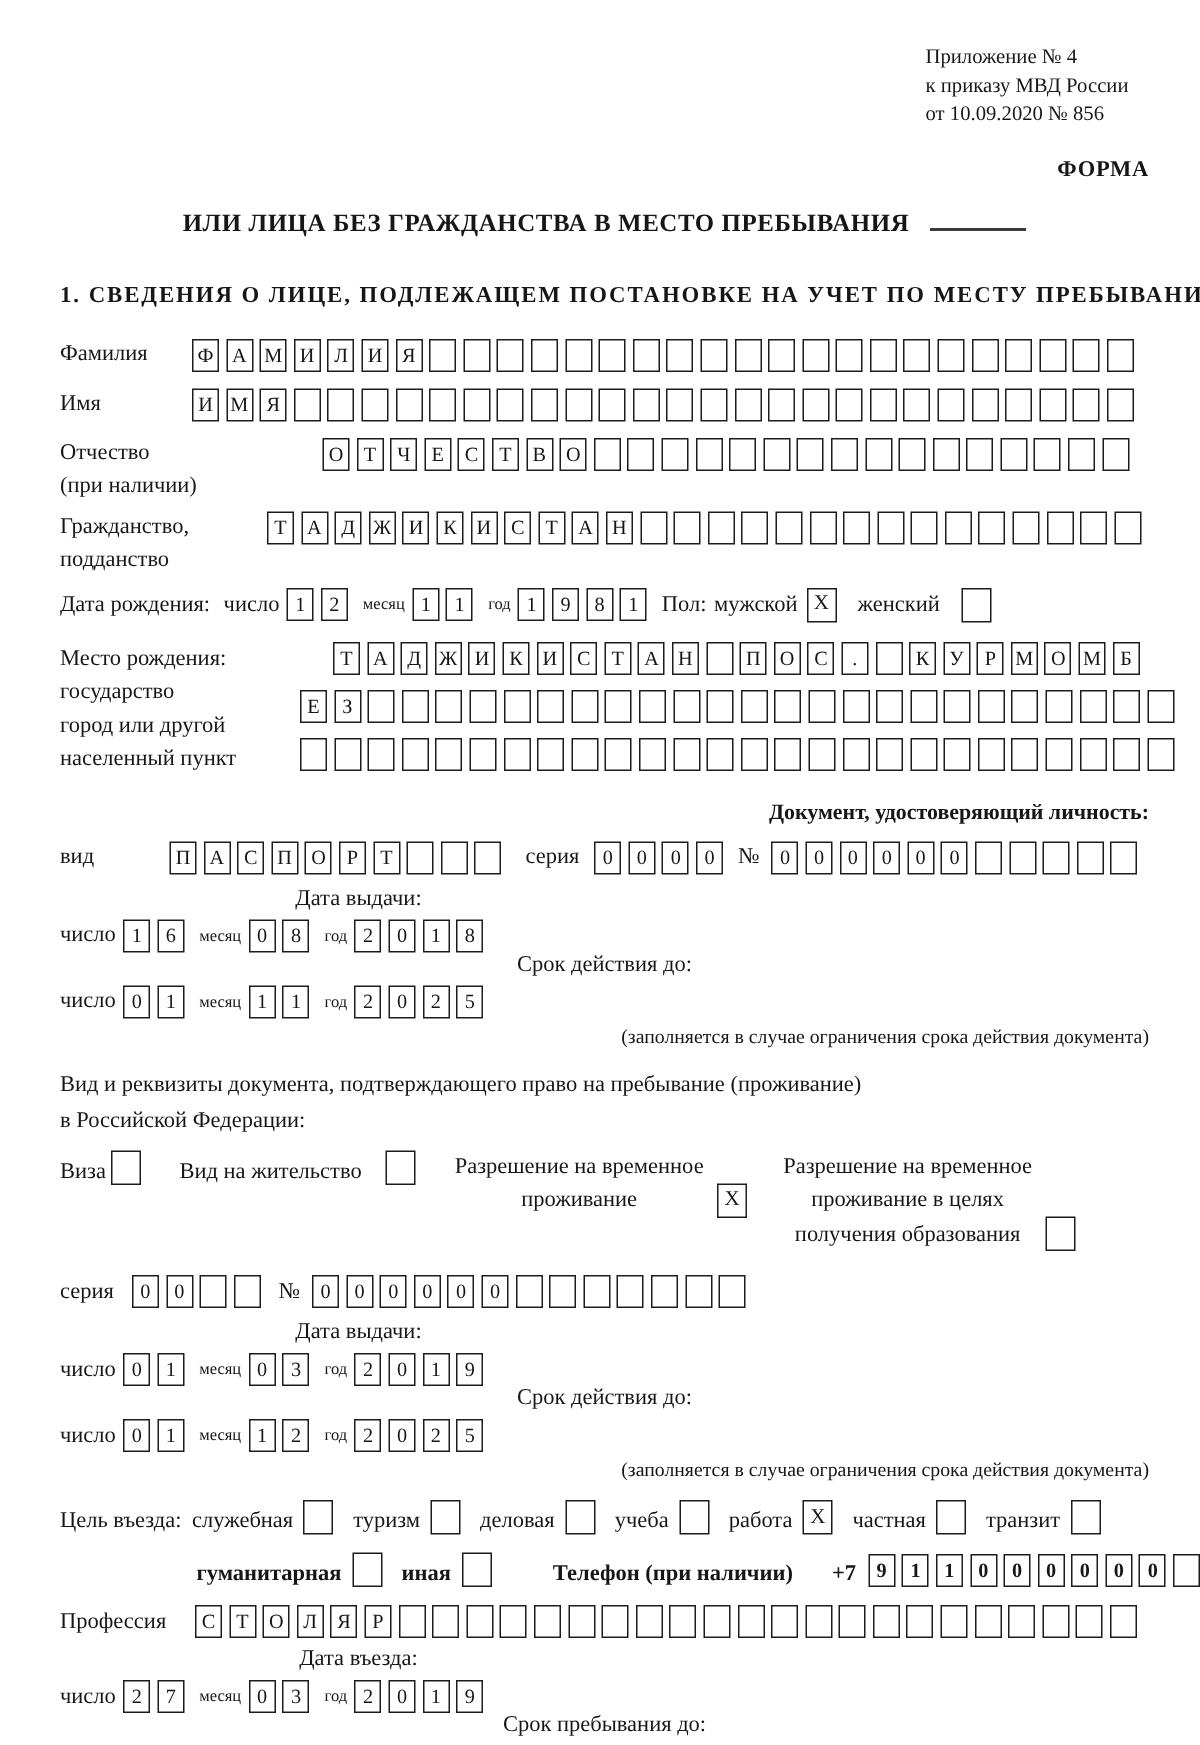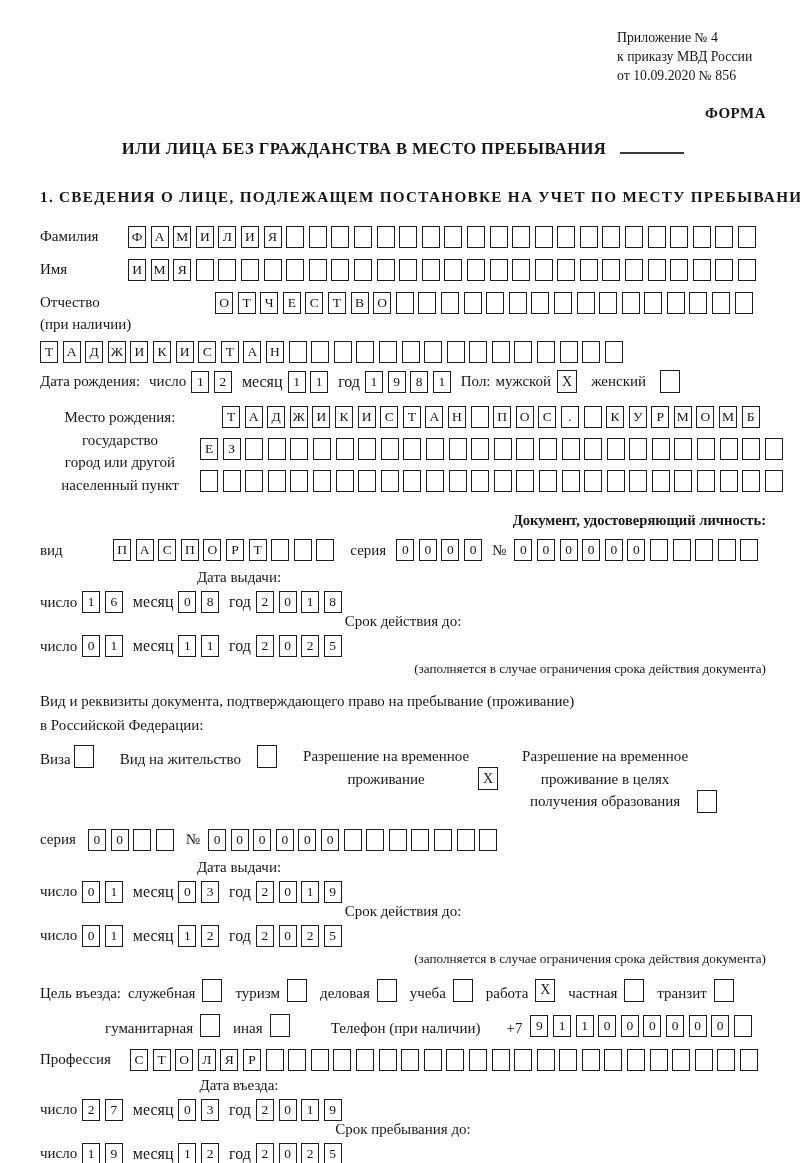--- a/index.html
+++ b/index.html
@@ -16,44 +16,44 @@
   
   .frow{display:flex;align-items:center;margin-bottom:11px;}
   .flabel{font-size:15px;flex:0 0 auto;}
   .cells{display:flex;gap:4.6px;flex:0 0 auto;}
   .cell{width:18px;height:22px;border:1.4px solid #1c1c1c;display:flex;align-items:center;justify-content:center;
         font-size:13.5px;flex:0 0 auto;background:#fff;}
   .cbox{width:20px;height:23px;border:1.4px solid #1c1c1c;display:inline-flex;align-items:center;justify-content:center;
         font-size:14px;flex:0 0 auto;background:#fff;}
   .w88{width:88px;} .w138{width:138px;} .w175{width:175px;}
   .two-line{line-height:1.45;}
-  .bp{display:flex;margin-bottom:10px;text-align:center;}
+  .bp{display:flex;margin-bottom:10px;}
   .bp-labels{width:160px;font-size:15px;line-height:1.5;flex:0 0 auto;}
   .bp-rows .cells{margin-bottom:10px;}
   .bp-ind{margin-left:22px;}
   .center-bold{text-align:right;font-weight:bold;font-size:14.6px;margin:2px 0 10px 0;}
-  .dlbl{margin:0 5px 0 0;font-size:15px;} .dlbl2{margin:0 5px 0 10px;font-size:16px;text-align:center;}
+  .dlbl{margin:0 5px 0 0;font-size:15px;} .dlbl2{margin:0 5px 0 10px;font-size:11px;text-align:center;}
   
   .dp{display:flex;margin-bottom:4px;margin-top:4px;flex-direction:column;}
   .dp-l{width:398px;margin-right:36px;flex:0 0 auto;}
   .dp-r{flex:1;}
   .dp-title{text-align:center;font-size:15px;margin-bottom:5px;}
   .dp-fields{display:flex;align-items:center;}
   .dp-note-row{text-align:right;font-size:13.2px;margin:3px 0 12px 0;white-space:nowrap;}
   .para{font-size:15px;line-height:1.6;margin:4px 0 8px 0;}
   
   .cbrow{display:flex;align-items:flex-start;margin:4px 0 16px 0;}
   .cb-item{display:flex;align-items:flex-end;}
   .cb-lbl{font-size:15px;margin-right:9px;margin-top:2px;}
   .cb-multi{font-size:15px;text-align:center;line-height:1.5;margin-right:9px;}
   
   .purpose{display:flex;align-items:flex-end;margin-bottom:12px;}
   .purpose .flabel{margin-right:7px;}
   .purpose .cbox{margin-right:13px;}
-  .indent65{margin-left:65px;}
+  .indent65{margin-left:91px;font-weight:bold;}
 </style>
 </head>
 <body>
 
 <div class="page">
 
   <div class="annex">
     <div>Приложение № 4</div>
     <div>к приказу МВД России</div>
     <div>от 10.09.2020 № 856</div>
@@ -162,20 +162,24 @@
         <span class="cell"></span>
         <span class="cell"></span>
         <span class="cell"></span>
         <span class="cell"></span>
         <span class="cell"></span>
         <span class="cell"></span>
       </div>
   </div>
 
   <div class="frow" style="align-items:flex-start;margin-bottom:7px;">
+    <div class="flabel w138 two-line">
+      <div>Гражданство,</div>
+      <div>подданство</div>
+    </div>
     <div class="cells">
         <span class="cell">Т</span>
         <span class="cell">А</span>
         <span class="cell">Д</span>
         <span class="cell">Ж</span>
         <span class="cell">И</span>
         <span class="cell">К</span>
         <span class="cell">И</span>
         <span class="cell">С</span>
         <span class="cell">Т</span>

